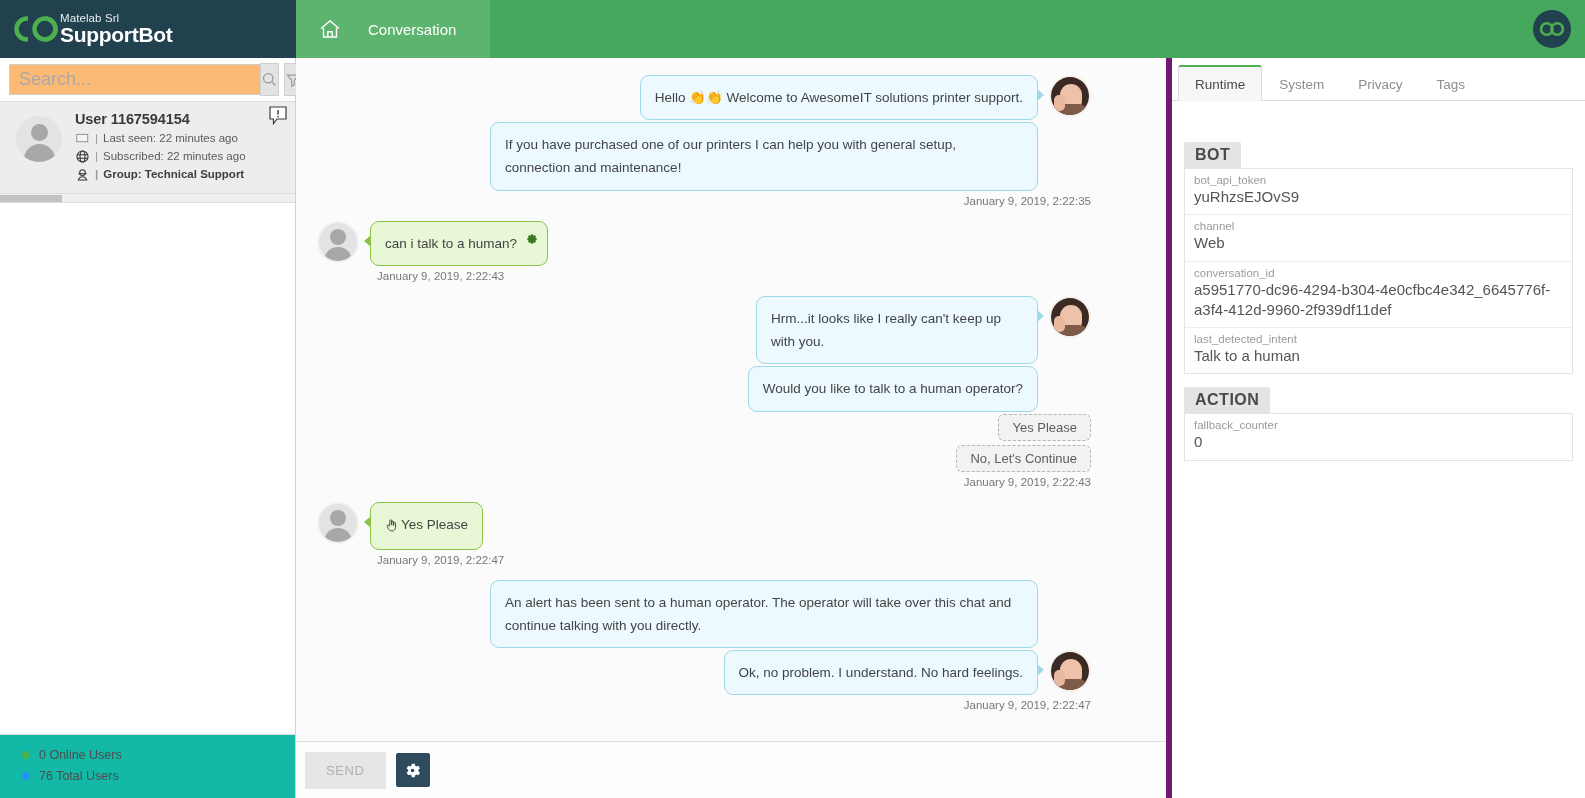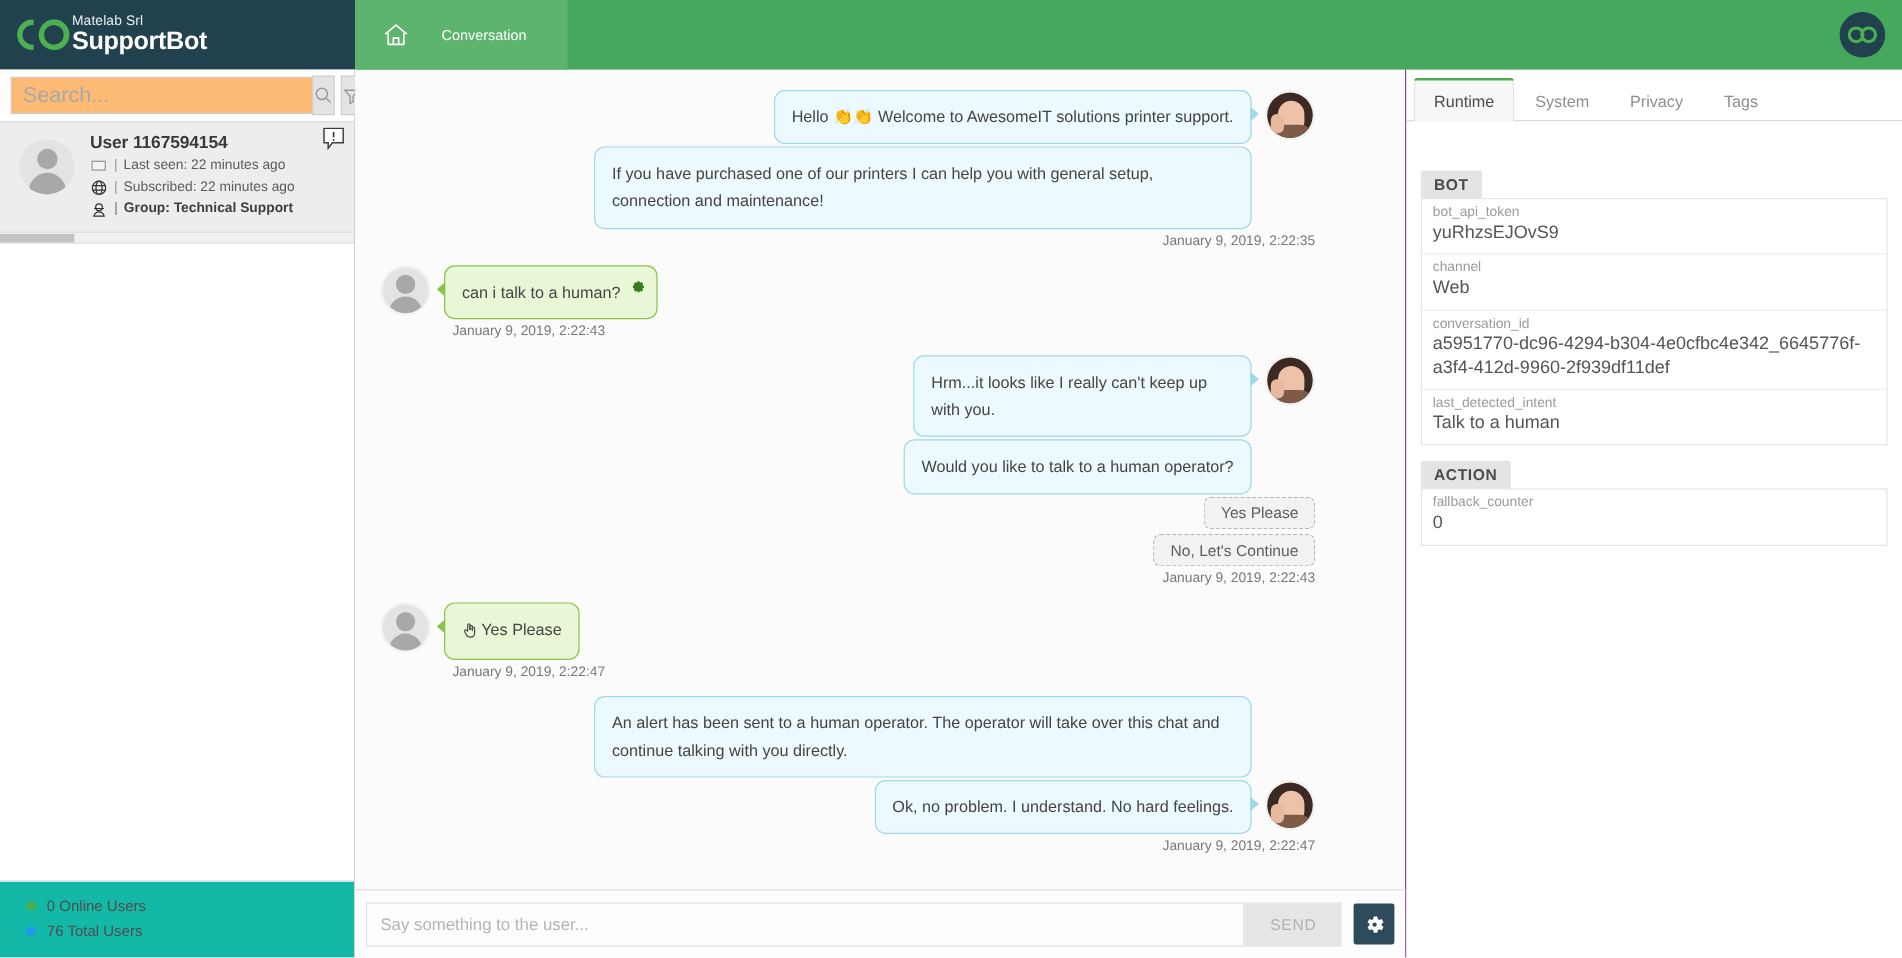--- a/index.html
+++ b/index.html
@@ -22,21 +22,21 @@
   .brand-logo { width: 46px; height: 28px; flex: 0 0 46px; }
   .brand-text { line-height: 1.05; }
   .brand-sub { font-size: 11.5px; color: #e6eef0; letter-spacing: .1px; }
   .brand-main { font-size: 21px; font-weight: bold; letter-spacing: -.3px; }
 
   .navzone { flex: 1 1 auto; background: #45a85c; display: flex; align-items: stretch; position: relative; }
   .nav-tab {
     background: #5cb46e; display: flex; align-items: center; gap: 26px;
     padding: 0 34px 0 22px; color: #fff; cursor: pointer;
   }
-  .nav-tab .label { font-size: 12px; }
+  .nav-tab .label { font-size: 15px; }
   .home-icon { width: 24px; height: 24px; }
   .topright-logo {
     position: absolute; right: 14px; top: 50%; transform: translateY(-50%);
     width: 38px; height: 38px; border-radius: 50%;
     background: #22414f; display: flex; align-items: center; justify-content: center;
     cursor: pointer;
   }
 
   
   .body { display: flex; height: 740px; align-items: stretch; }
@@ -79,21 +79,21 @@
   .alert-bubble { position: absolute; right: 8px; top: 4px; width: 18px; height: 19px; cursor: pointer; }
   .hscroll { height: 9px; background: #f0f0f0; border-bottom: 1px solid #dcdcdc; position: relative; }
   .hscroll .thumb { position: absolute; left: 0; top: 1px; width: 62px; height: 7px; background: #c2c2c2; cursor: pointer; }
 
   .sidebar-spacer { flex: 1 1 auto; background: #fff; }
   .sidebar-footer { background: #14b8a6; border-top: 1px solid #dcdcdc; padding: 10px 0 11px 22px; }
   .stat { display: flex; align-items: center; gap: 9px; font-size: 12.5px; color: #4d4d4d; line-height: 1.7; }
   .dot { width: 8px; height: 8px; border-radius: 50%; flex: 0 0 8px; }
 
   
-  .chat { flex: 1 1 auto; display: flex; flex-direction: column; background: #fbfbfb; border-right: 1px solid #701a75; min-width: 0; }
+  .chat { flex: 1 1 auto; display: flex; flex-direction: column; background: #fbfbfb; border-right: 6px solid #701a75; min-width: 0; }
   .chat-scroll { flex: 1 1 auto; overflow: hidden; padding: 17px 75px 10px 21px; position: relative; }
 
   .row { display: flex; margin-bottom: 2px; }
   .row.right { justify-content: flex-end; }
   .row.left { justify-content: flex-start; }
 
   .msg-avatar { width: 42px; height: 42px; border-radius: 50%; flex: 0 0 42px; overflow: hidden; position: relative; background: #e3e3e3; border: 2px solid #f2f2f2; }
   .msg-avatar.user .head { position: absolute; width: 16px; height: 16px; border-radius: 50%; background: #a8a8a8; left: 11px; top: 6px; }
   .msg-avatar.user .body-sh { position: absolute; width: 28px; height: 19px; border-radius: 15px 15px 0 0; background: #a8a8a8; left: 5px; top: 24px; }
   .msg-avatar.bot { background: #b98a6e; }
@@ -153,21 +153,21 @@
     padding: 10px 16px 9px; font-size: 13.5px; color: #8e8e8e; cursor: pointer;
     border: 1px solid transparent; border-bottom: none; position: relative; top: 1px;
   }
   .tab.active {
     color: #4a4a4a; background: #f7f7f7; border-color: #dcdcdc;
     border-top: 2px solid #4caf50; border-radius: 3px 3px 0 0;
   }
   .rpanel-body { padding: 9px 12px 0 12px; overflow: hidden; }
   .section-head {
     display: inline-block; background: #e4e4e4; color: #4a4a4a;
-    font-size: 13px; font-weight: bold; letter-spacing: .5px;
+    font-size: 16px; font-weight: bold; letter-spacing: .5px;
     padding: 4px 11px; border-radius: 2px 2px 0 0;
   }
   .kv-table { border: 1px solid #e4e4e4; border-top: 1px solid #e4e4e4; margin-bottom: 13px; }
   .kv { padding: 5px 9px 7px; border-bottom: 1px solid #ededed; }
   .kv:last-child { border-bottom: none; }
   .kv .k { font-size: 11.5px; color: #9b9b9b; margin-bottom: 1px; }
   .kv .v { font-size: 15px; color: #555; line-height: 1.35; word-break: break-word; }
 </style>
 </head>
 <body>
@@ -368,21 +368,20 @@
               <span class="hair"></span>
               <span class="face"></span>
               <span class="shoulder"></span>
               <span class="hand"></span>
             </div>
           </div>
           <div class="ts right">January 9, 2019, 2:22:47</div>
         </div>
 
       <div class="chat-input-bar">
-        <input class="chat-input" type="text" placeholder="Say something to the user..." style="">
         <button class="send-btn">SEND</button>
         <button class="gear-btn">
           <svg viewBox="0 0 22 22" width="19" height="19" fill="#ffffff" aria-hidden="true">
             <path d="M11 7.2a3.8 3.8 0 1 0 0 7.6 3.8 3.8 0 0 0 0-7.6zm0 5.9a2.1 2.1 0 1 1 0-4.2 2.1 2.1 0 0 1 0 4.2z"></path>
             <path d="M19.3 12.6 17.8 11l1.5-1.6-1.3-2.3-2.1.5-.9-1.7.9-1.9-2-1.6-1.7 1.3-1.8-.6L9.8.8H7.2l-.6 2.3-1.8.6L3.1 2.4l-2 1.6.9 1.9-.9 1.7-2.1-.5v2.3h22v-2.3z" opacity="0"></path>
             <path d="M11 1.6 9.4 2l-.3 1.9-1.6.7-1.6-1.1-2.3 2.3 1.1 1.6-.7 1.6-1.9.3v3.2l1.9.3.7 1.6-1.1 1.6 2.3 2.3 1.6-1.1 1.6.7.3 1.9h3.2l.3-1.9 1.6-.7 1.6 1.1 2.3-2.3-1.1-1.6.7-1.6 1.9-.3V8.4l-1.9-.3-.7-1.6 1.1-1.6-2.3-2.3-1.6 1.1-1.6-.7-.3-1.9z" fill="none"></path>
           </svg>
           <svg viewBox="0 0 24 24" width="19" height="19" fill="#ffffff" style="position:absolute" aria-hidden="true">
             <path d="M19.4 13a7.6 7.6 0 0 0 0-2l2-1.6-1.9-3.3-2.5 1a7.7 7.7 0 0 0-1.7-1l-.4-2.6h-3.8l-.4 2.6c-.6.2-1.2.6-1.7 1l-2.5-1L4.6 9.4 6.6 11a7.6 7.6 0 0 0 0 2l-2 1.6 1.9 3.3 2.5-1c.5.4 1.1.8 1.7 1l.4 2.6h3.8l.4-2.6c.6-.2 1.2-.6 1.7-1l2.5 1 1.9-3.3-2-1.6zM12 15.4A3.4 3.4 0 1 1 12 8.6a3.4 3.4 0 0 1 0 6.8z"></path>
           </svg>

